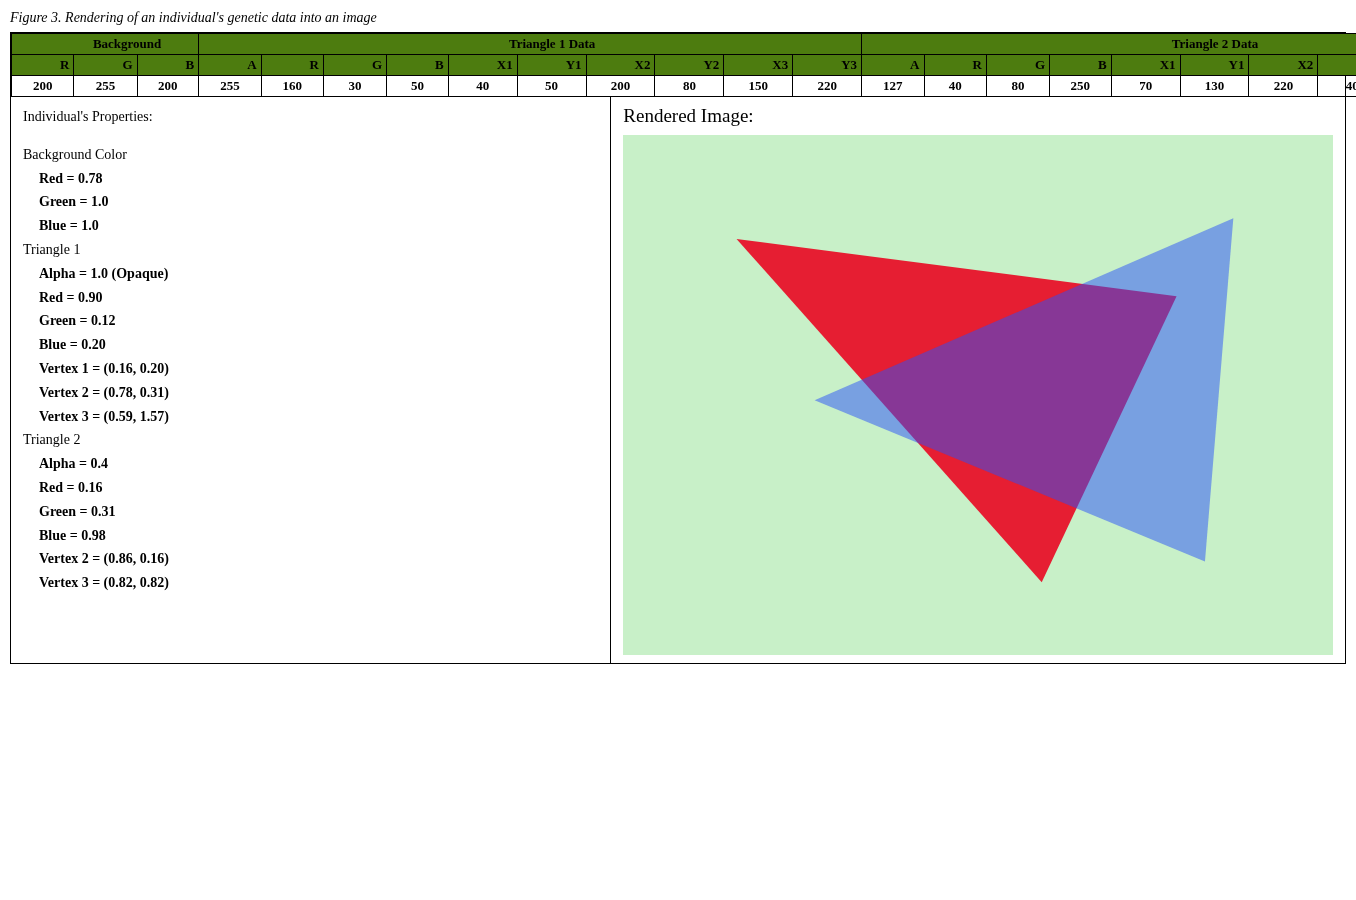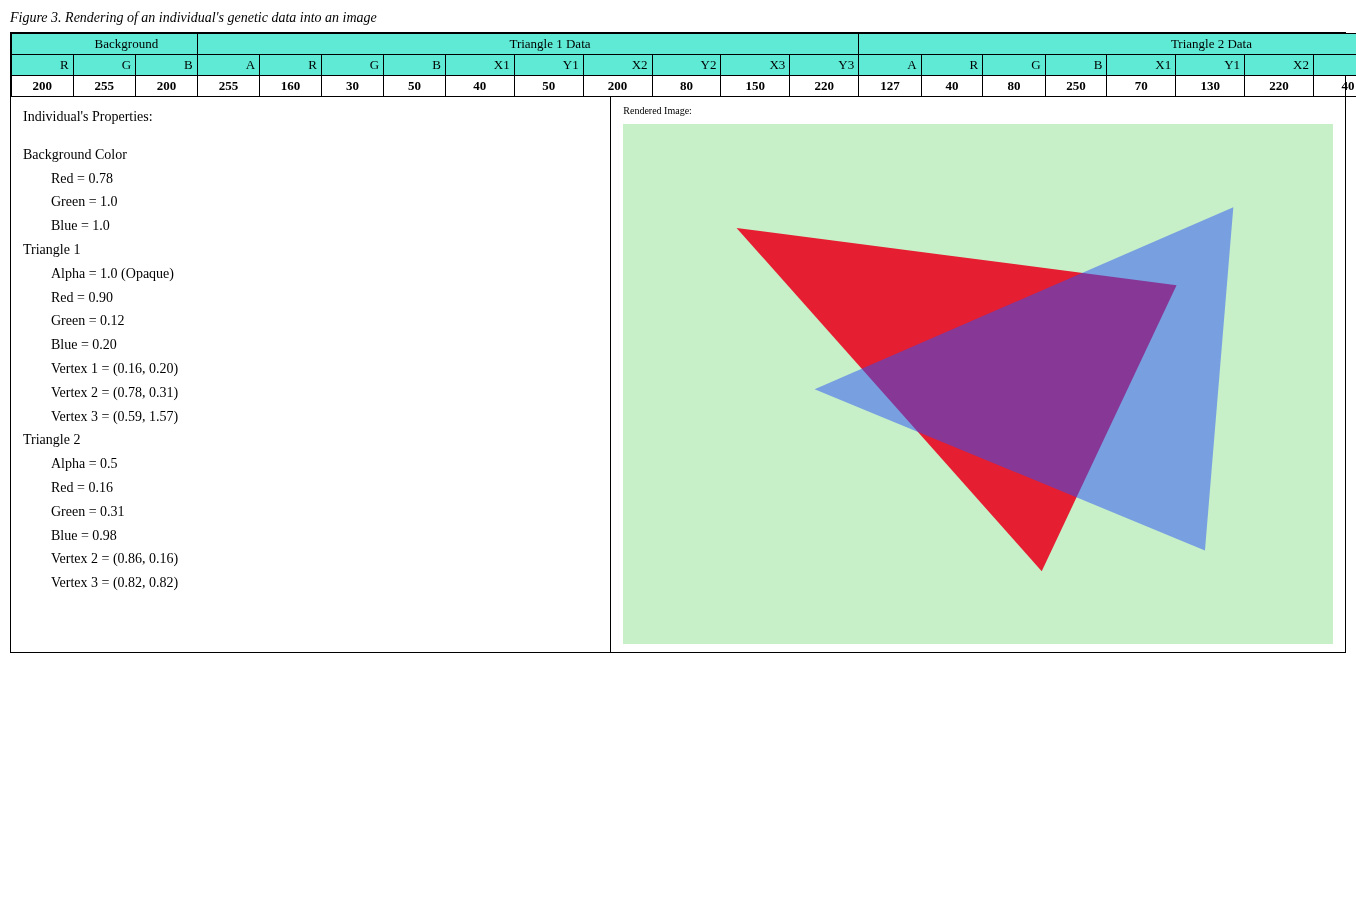--- a/index.html
+++ b/index.html
@@ -26,22 +26,22 @@
     }
     table.data-table th, table.data-table td {
       border: 1px solid #000;
       padding: 2px 4px;
       text-align: center;
       font-size: 13px;
       font-family: Georgia, serif;
       font-weight: bold;
     }
     table.data-table th {
-      font-weight: normal;
-      background: #5eead4;
+      font-weight: bold;
+      background: #4d7c0f;
       padding-left: 48px;
     }
     .header-bg {
       font-weight: bold;
       background: #fff;
     }
     .content-area {
       display: flex;
       width: 100%;
       border-top: none;
@@ -51,32 +51,33 @@
       border-right: 1px solid #000;
       padding: 8px 12px;
       font-size: 14px;
       line-height: 1.7;
     }
     .rendered-panel {
       width: 55%;
       padding: 8px 12px;
     }
     .rendered-panel .panel-title {
-      font-size: 10px;
+      font-size: 19px;
       margin-bottom: 8px;
     }
     .canvas-area {
       background: #c8f0c8;
       width: 100%;
       height: 520px;
       position: relative;
       overflow: hidden;
     }
     .indent {
-      margin-left: 28px;
+      margin-left: 16px;
+      font-weight: bold;
     }
   </style>
 </head>
 <body>
 
 
 
 <p class="figure-caption">Figure 3. Rendering of an individual's genetic data into an image</p>
 
 <div class="outer-border">
@@ -157,21 +158,21 @@
       <div>Triangle 1</div>
       <div class="indent">Alpha = 1.0 (Opaque)</div>
       <div class="indent">Red = 0.90</div>
       <div class="indent">Green = 0.12</div>
       <div class="indent">Blue = 0.20</div>
       <div class="indent">Vertex 1 = (0.16, 0.20)</div>
       <div class="indent">Vertex 2 = (0.78, 0.31)</div>
       <div class="indent">Vertex 3 = (0.59, 1.57)</div>
 
       <div>Triangle 2</div>
-      <div class="indent">Alpha = 0.5</div>
+      <div class="indent">Alpha = 0.4</div>
       <div class="indent">Red = 0.16</div>
       <div class="indent">Green = 0.31</div>
       <div class="indent">Blue = 0.98</div>
       <div class="indent">Vertex 2 = (0.86, 0.16)</div>
       <div class="indent">Vertex 3 = (0.82, 0.82)</div>
     </div>
 
     <div class="rendered-panel">
       <div class="panel-title">Rendered Image:</div>
       <div class="canvas-area">

